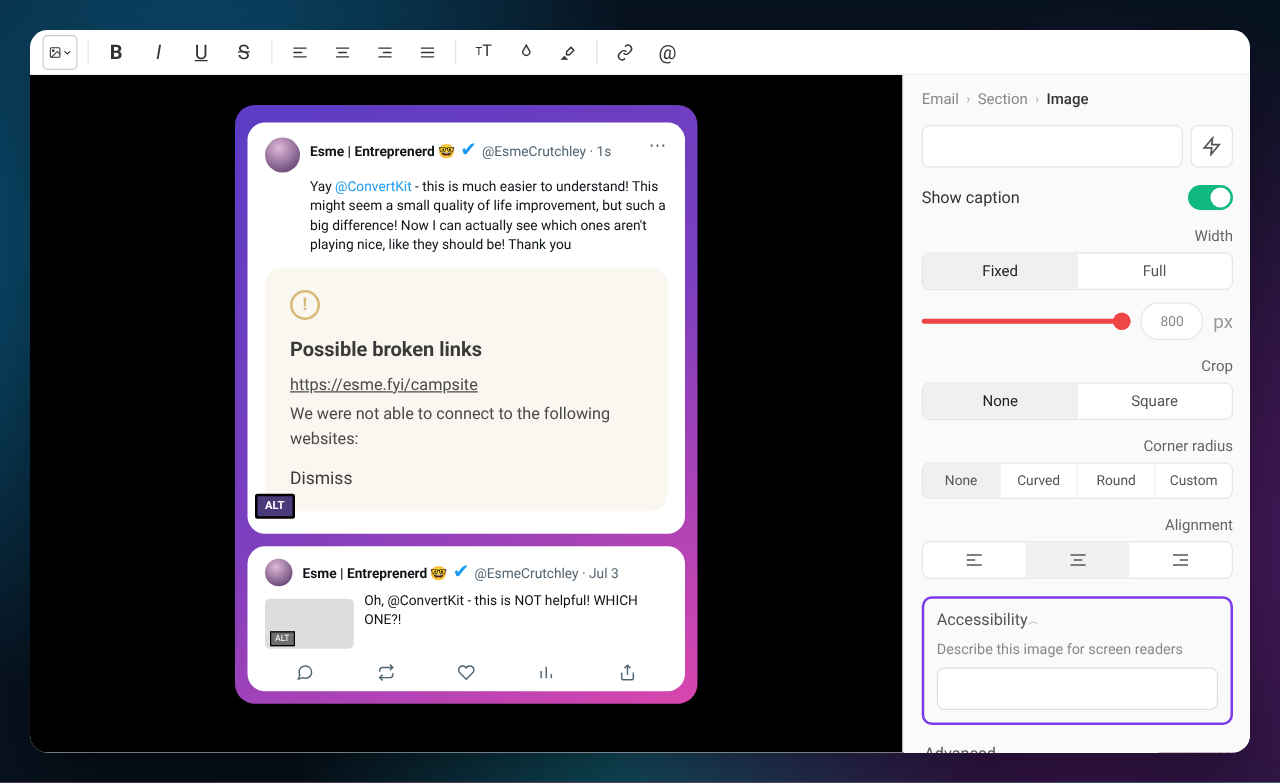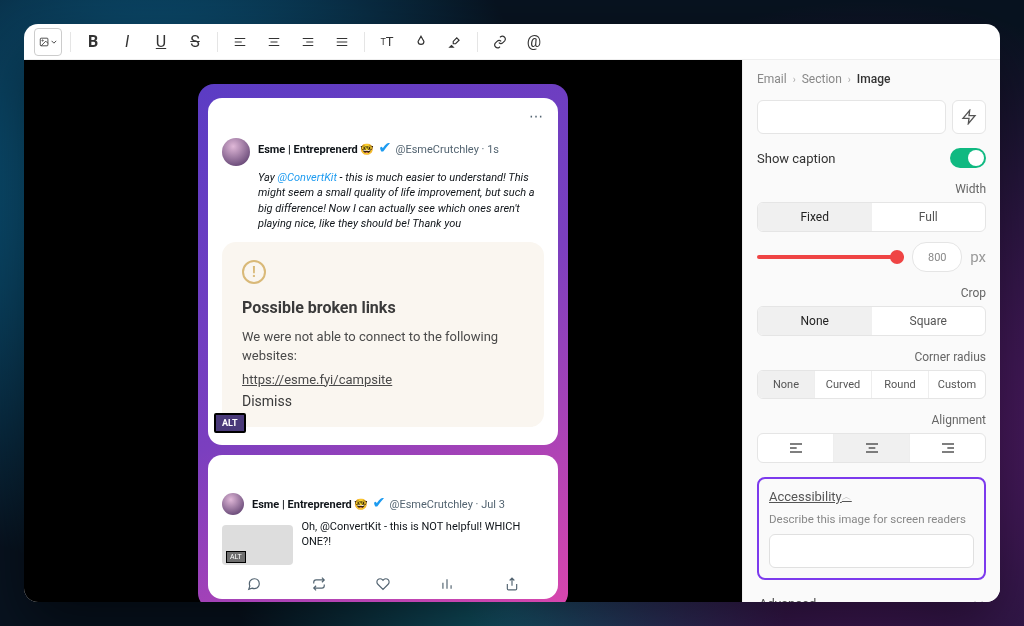--- a/index.html
+++ b/index.html
@@ -5,21 +5,21 @@
 * { margin: 0; padding: 0; box-sizing: border-box; }
 body { font-family: -apple-system, BlinkMacSystemFont, "Segoe UI", Roboto, sans-serif; background: linear-gradient(135deg, #0a3d4a, #2d1e4f, #8a2a7a, #0891b2); width: 1024px; height: 626px; position: relative; }
 .bg { position: absolute; inset: 0; background: radial-gradient(circle at 15% 30%, rgba(14,165,233,0.6), transparent 40%), radial-gradient(circle at 85% 70%, rgba(192,38,211,0.5), transparent 45%), radial-gradient(circle at 50% 95%, rgba(34,211,238,0.4), transparent 35%), #081320; }
 .app { position: absolute; top: 24px; left: 24px; right: 24px; bottom: 24px; background: #fff; border-radius: 14px; overflow: hidden; display: flex; flex-direction: column; box-shadow: 0 25px 60px rgba(0,0,0,0.5); }
 .toolbar { height: 36px; border-bottom: 1px solid #eee; display: flex; align-items: center; padding: 0 10px; gap: 6px; }
 .tb-btn { width: 28px; height: 28px; display: flex; align-items: center; justify-content: center; border-radius: 4px; cursor: pointer; color: #333; }
 .tb-sep { width: 1px; height: 20px; background: #e5e5e5; margin: 0 2px; }
 .tb-img { border: 1px solid #ccc; border-radius: 4px; padding: 0 4px; display: flex; align-items: center; gap: 2px; }
 .content { flex: 1; display: flex; overflow: hidden; }
 .canvas { flex: 1; background: #000; display: flex; align-items: flex-start; justify-content: center; padding: 24px 20px; overflow: auto; }
-.sidebar { width: 258px; background: #fafafa; border-left: 1px solid #eee; padding: 12px 14px; overflow-y: auto; font-size: 13px; color: #333; }
+.sidebar { width: 278px; background: #fafafa; border-left: 1px solid #eee; padding: 12px 14px; overflow-y: auto; font-size: 13px; color: #333; }
 .breadcrumb { display: flex; align-items: center; gap: 6px; font-size: 12px; color: #888; margin-bottom: 14px; }
 .breadcrumb .active { color: #333; font-weight: 500; }
 .input-row { display: flex; gap: 6px; margin-bottom: 14px; }
 .flash { width: 34px; height: 34px; border: 1px solid #e5e5e5; border-radius: 6px; display: flex; align-items: center; justify-content: center; background: #fff; }
 .sb-input { flex: 1; height: 34px; border: 1px solid #e5e5e5; border-radius: 6px; background: #fff; }
 .sb-row { display: flex; align-items: center; justify-content: space-between; margin-bottom: 14px; }
 .toggle { width: 36px; height: 20px; background: #10b981; border-radius: 10px; position: relative; cursor: pointer; }
 .toggle::after { content: ''; position: absolute; width: 16px; height: 16px; background: #fff; border-radius: 50%; top: 2px; right: 2px; }
 .label { color: #666; font-size: 12px; margin-bottom: 6px; display: block; text-align: right; }
 .seg { display: flex; border: 1px solid #e5e5e5; border-radius: 6px; overflow: hidden; background: #fff; margin-bottom: 10px; }
@@ -32,40 +32,40 @@
 .unit { font-size: 15px; color: #999; }
 .radius-seg { display: flex; border: 1px solid #e5e5e5; border-radius: 6px; background: #fff; margin-bottom: 14px; overflow: hidden; }
 .radius-btn { flex: 1; padding: 7px 2px; text-align: center; font-size: 11px; cursor: pointer; color: #555; border-left: 1px solid #eee; }
 .radius-btn:first-child { border-left: none; }
 .radius-btn.active { background: #f0f0f0; }
 .align-seg { display: flex; border: 1px solid #e5e5e5; border-radius: 6px; background: #fff; margin-bottom: 14px; overflow: hidden; }
 .align-btn { flex: 1; padding: 8px; display: flex; align-items: center; justify-content: center; cursor: pointer; border-left: 1px solid #eee; }
 .align-btn:first-child { border-left: none; }
 .align-btn.active { background: #f0f0f0; }
 .acc-panel { border: 2px solid #7c3aed; border-radius: 8px; padding: 10px; margin-bottom: 10px; }
-.acc-title { font-size: 13px; color: #555; margin-bottom: 8px; display: flex; align-items: center; text-decoration: underline; }
+.acc-title { font-size: 13px; color: #555; margin-bottom: 8px; display: flex; align-items: center; }
 .acc-sub { font-size: 11.5px; color: #888; margin-bottom: 8px; }
 .acc-input { width: 100%; height: 34px; border: 1px solid #e0e0e0; border-radius: 6px; background: #fff; }
 .adv-panel { display: flex; justify-content: space-between; align-items: center; padding: 6px 2px; color: #555; cursor: pointer; }
 
 .tweet-frame { width: 370px; background: linear-gradient(150deg, #5b3cc4 0%, #7b3fbf 50%, #d946ad 100%); border-radius: 16px; padding: 14px 10px 10px; position: relative; }
 .tweet-card { background: #fff; border-radius: 14px; padding: 12px 14px 8px; margin-bottom: 10px; }
-.tw-header { display: flex; align-items: flex-start; gap: 8px; margin-top: 28px; }
+.tw-header { display: flex; align-items: flex-start; gap: 8px; }
 .avatar { width: 28px; height: 28px; border-radius: 50%; background: radial-gradient(circle at 40% 30%, #e0b8d8, #4a2d5f); flex-shrink: 0; }
 .tw-name { font-size: 11px; font-weight: 700; color: #0f1419; }
 .tw-handle { font-size: 11px; color: #536471; }
 .verified { color: #1d9bf0; }
-.tw-body { font-size: 11px; color: #0f1419; margin: 4px 0 10px 36px; line-height: 1.4; font-style: italic; }
+.tw-body { font-size: 11px; color: #0f1419; margin: 4px 0 10px 36px; line-height: 1.4; }
 .tw-body .mention { color: #1d9bf0; }
 .alert-box { background: #faf6f0; border-radius: 14px; padding: 18px 20px; margin: 0 0 10px 0; position: relative; }
 .alert-icon { width: 24px; height: 24px; border: 2px solid #d9b978; border-radius: 50%; display: flex; align-items: center; justify-content: center; color: #d9b978; font-weight: 700; font-size: 14px; margin-bottom: 14px; }
 .alert-title { font-size: 16px; font-weight: 700; color: #3a3a3a; margin-bottom: 10px; }
 .alert-text { font-size: 13px; color: #4a4a4a; margin-bottom: 4px; line-height: 1.5; }
 .alert-link { color: #4a4a4a; text-decoration: underline; }
-.alert-dismiss { font-size: 14px; color: #3a3a3a; margin-top: 4px; }
+.alert-dismiss { font-size: 14px; color: #3a3a3a; margin-top: 14px; }
 .alt-badge { position: absolute; bottom: -6px; left: -8px; background: #4a3a7a; color: #fff; font-size: 9px; font-weight: 700; padding: 3px 6px; border: 2px solid #000; border-radius: 2px; }
 .tweet-card2 { background: #fff; border-radius: 14px; padding: 10px 14px 8px; }
 .tw2-body { font-size: 11px; color: #0f1419; margin-left: 36px; line-height: 1.4; }
 .tw2-img { width: 74px; height: 40px; background: #ddd; border-radius: 4px; margin: 6px 0 6px 0; position: relative; display: inline-block; }
 .tw2-img .mini-alt { position: absolute; bottom: 2px; left: 4px; font-size: 7px; background: rgba(0,0,0,0.5); color: #fff; padding: 1px 3px; border: 1px solid #000; }
 .tw-actions { display: flex; justify-content: space-around; padding: 6px 0 0; color: #536471; }
 .dots { position: absolute; top: 10px; right: 14px; color: #536471; font-size: 14px; letter-spacing: 1px; }
 svg { display: block; }
 .chev { font-size: 10px; color: #aaa; }
 </style>
@@ -158,22 +158,22 @@
               <span class="tw-handle">@EsmeCrutchley · 1s</span>
             </div>
           </div>
           <div class="tw-body">
             <span>Yay </span><span class="mention">@ConvertKit</span><span> - this is much easier to understand! This might seem a small quality of life improvement, but such a big difference! Now I can actually see which ones aren't playing nice, like they should be! Thank you</span>
           </div>
           <div style="position:relative">
             <div class="alert-box">
               <div class="alert-icon">!</div>
               <div class="alert-title">Possible broken links</div>
+              <div class="alert-text"><span class="alert-link">https://esme.fyi/campsite</span></div>
               <div class="alert-text">We were not able to connect to the following websites:</div>
-              <div class="alert-text"><span class="alert-link">https://esme.fyi/campsite</span></div>
               <div class="alert-dismiss">Dismiss</div>
             </div>
             <div class="alt-badge">ALT</div>
           </div>
         </div>
         <div class="tweet-card2">
           <div class="tw-header">
             <div class="avatar" style="width:22px;height:22px"></div>
             <div>
               <span class="tw-name">Esme | Entreprenerd 🤓</span>

